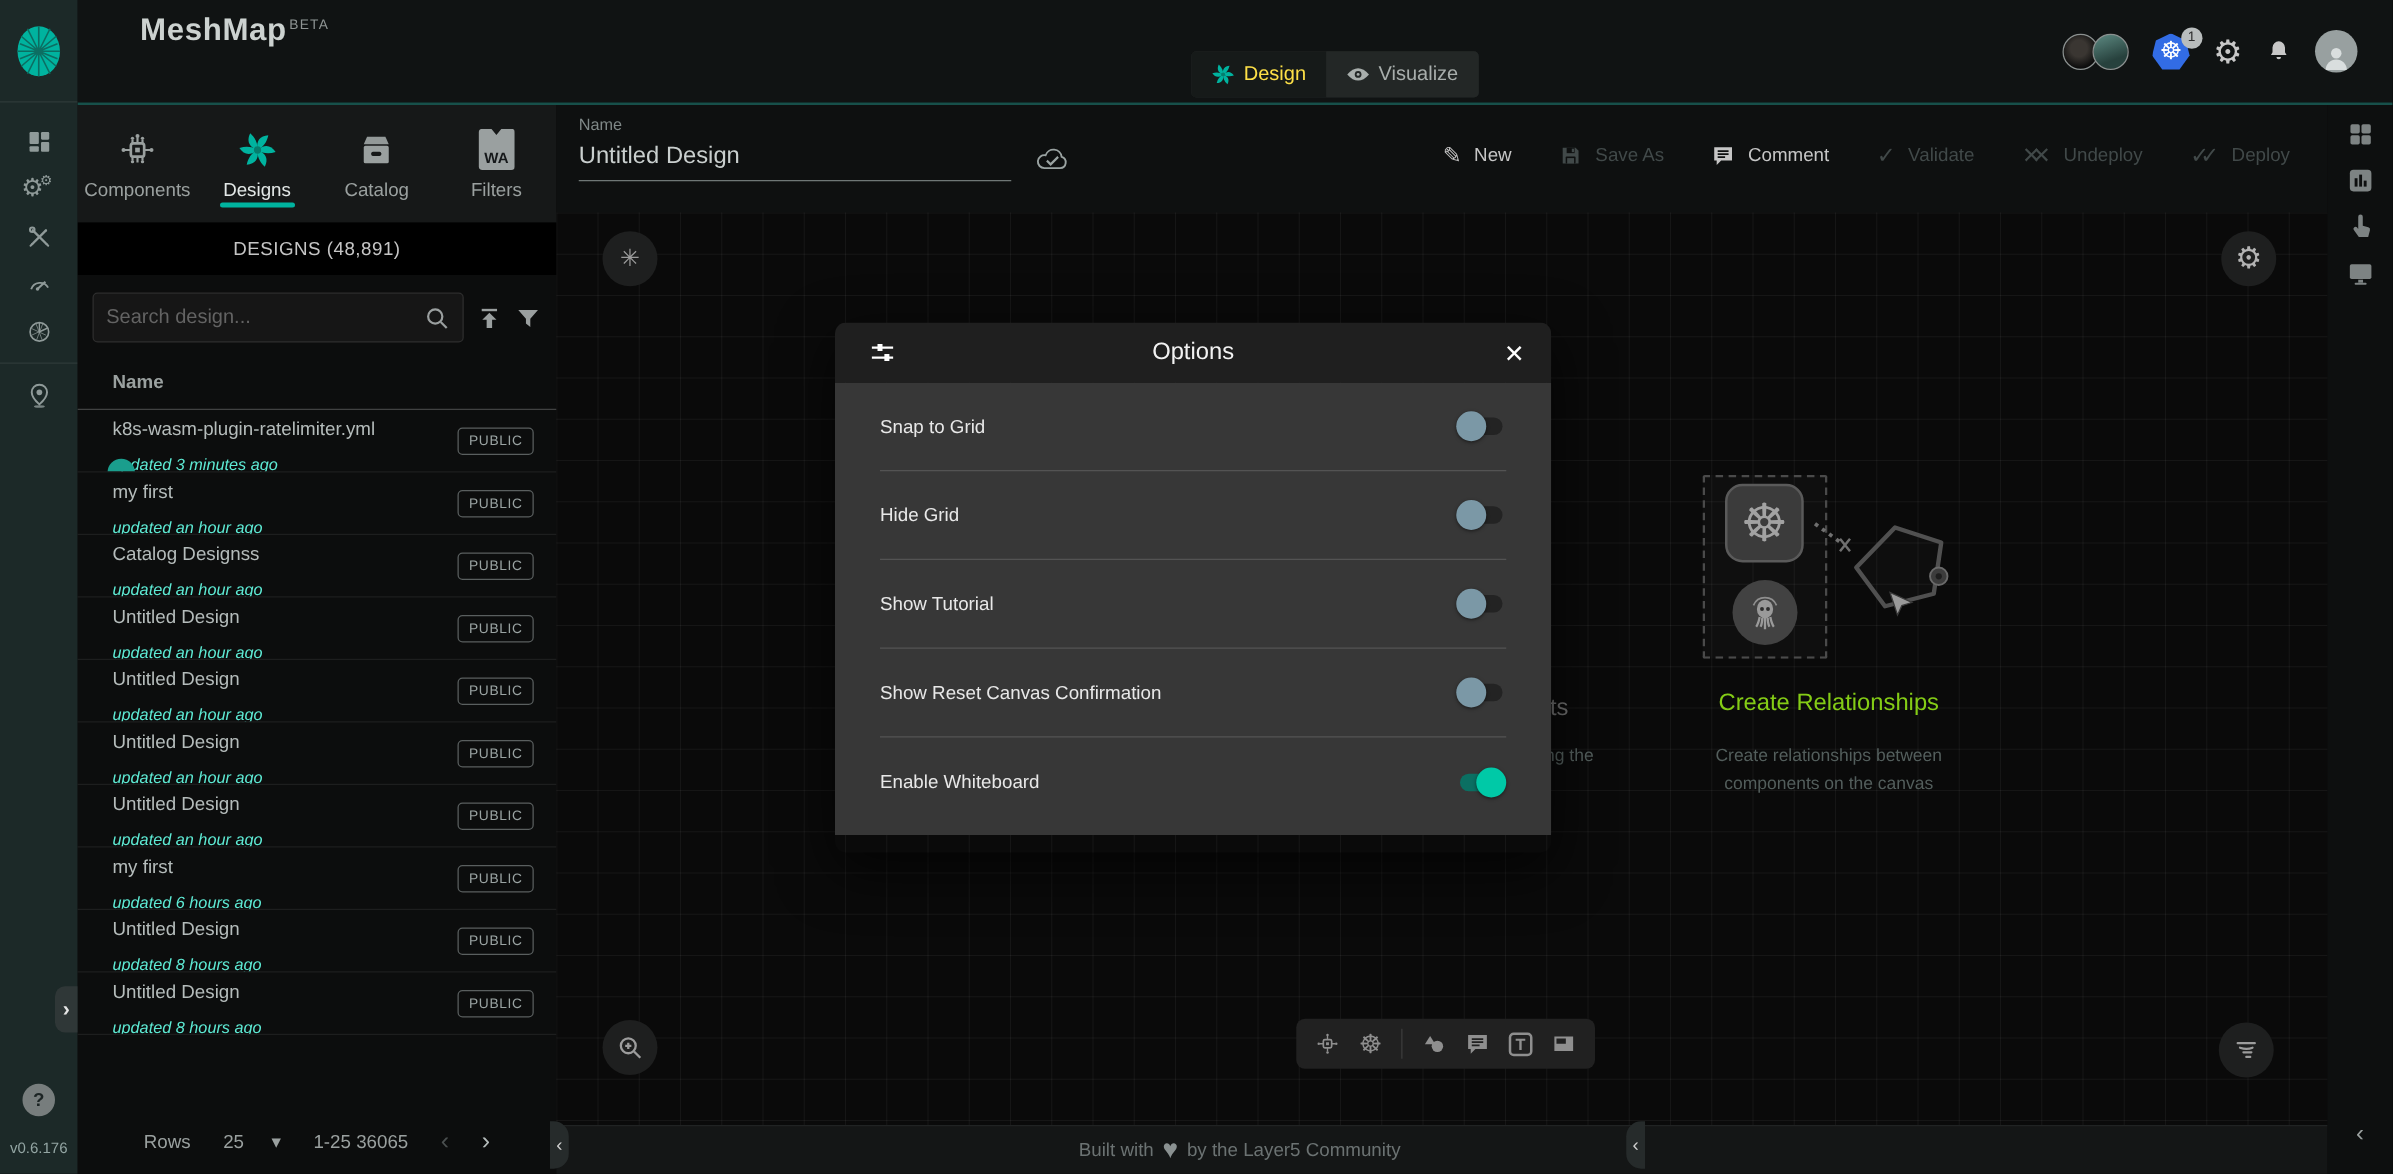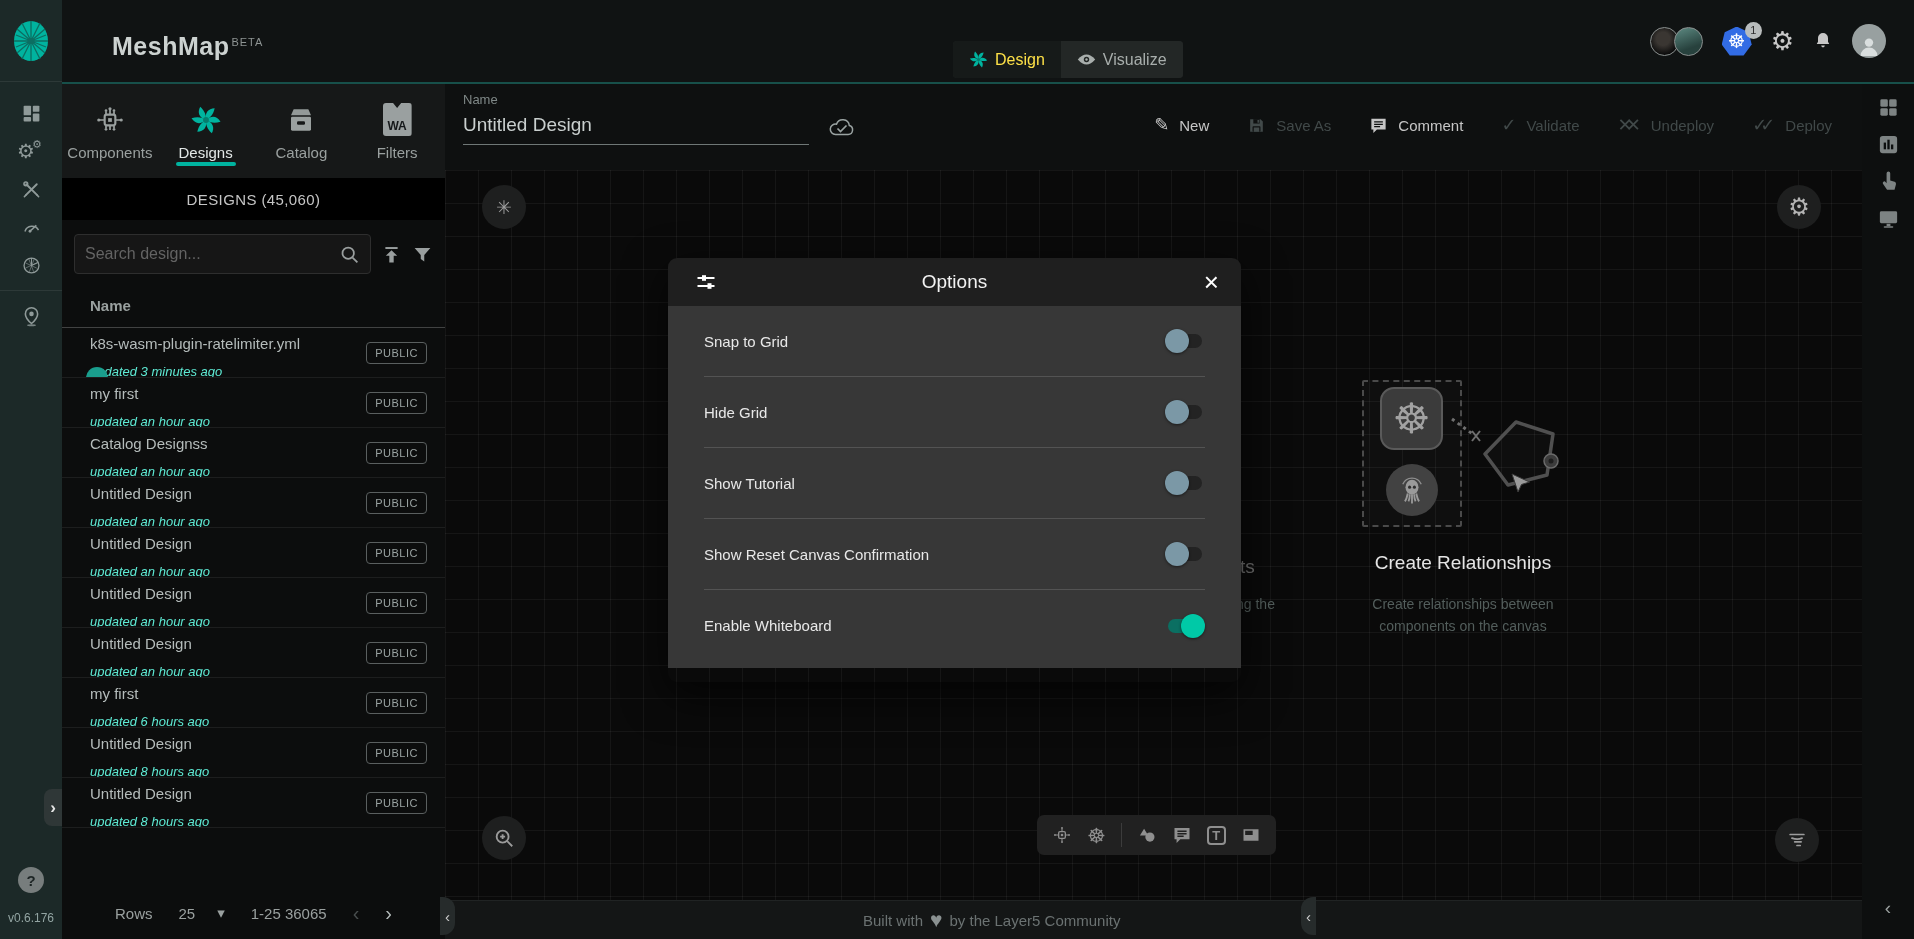--- a/index.html
+++ b/index.html
@@ -14,21 +14,21 @@
   .r-ic svg{width:21px;height:21px}
   .rail-div{width:62px;border-bottom:1px solid rgba(255,255,255,.08);margin:6px 0}
   .rail-sp{flex:1}
   .help-circle{width:26px;height:26px;border-radius:50%;background:#777d7d;color:#1c2424;font-weight:bold;font-size:15px;display:flex;align-items:center;justify-content:center;cursor:pointer;margin-bottom:18px}
   .version{font-size:12px;color:#93a5a3;margin-bottom:14px}
   .gear-glyph{font-size:20px;line-height:1}
   .gear-small{font-size:11px;position:relative;top:-7px;left:-3px}
 
   
   .header{position:absolute;left:62px;top:0;width:1852px;height:82px;background:#101313;z-index:30}
-  .brand{position:absolute;left:50px;top:32px;font-size:25px;font-weight:bold;color:#ccd2d0;letter-spacing:.5px}
+  .brand{position:absolute;left:50px;top:10px;font-size:25px;font-weight:bold;color:#ccd2d0;letter-spacing:.5px}
   .beta{font-size:11px;font-weight:normal;color:#8e9493;vertical-align:super;margin-left:2px;letter-spacing:1px}
   .modes{position:absolute;left:891px;top:41px;height:37px;display:flex;background:#232726;border-radius:4px;overflow:hidden}
   .mode{display:flex;align-items:center;gap:7px;padding:0 16px;font-size:16px;color:#a8aeac;cursor:pointer;background:#232726}
   .mode.active{background:#161a19;color:#fde047}
   .mode svg{width:19px;height:19px}
   .hdr-right{position:absolute;right:28px;top:0;height:82px;display:flex;align-items:center;gap:19px}
   .av-pair{display:flex}
   .av{width:29px;height:29px;border-radius:50%;border:1px solid #8b9190;cursor:pointer}
   .av1{background:radial-gradient(circle at 45% 40%,#3a3632 0 30%,#0d0d0d 70%)}
   .av2{background:linear-gradient(160deg,#5d8a82 0%,#27413d 70%);margin-left:-5px}
@@ -90,21 +90,21 @@
   .circ-btn svg{width:22px;height:22px}
   .ast{font-size:19px;line-height:1}
   .gear-big{font-size:24px;line-height:1;color:#b3b3b3}
 
   
   .ob-box{position:absolute;left:917px;top:296px;width:100px;height:147px;border:2px dashed #4a4a4a;background:rgba(255,255,255,.025);border-radius:2px}
   .ob-k8s{position:absolute;left:935px;top:303px;width:63px;height:63px;border-radius:14px;background:#3b3b3b;border:2px solid #5a5a5a;display:flex;align-items:center;justify-content:center;font-size:42px;color:#a2a2a2;line-height:1}
   .ob-squid{position:absolute;left:941px;top:380px;width:52px;height:52px;border-radius:50%;background:#424242;display:flex;align-items:center;justify-content:center}
   .ob-squid svg{width:34px;height:34px}
   .ob-svg{position:absolute;left:1005px;top:295px}
-  .ob-title{position:absolute;left:877px;top:468px;width:282px;text-align:center;font-size:19px;color:#e5e5e5}
+  .ob-title{position:absolute;left:877px;top:468px;width:282px;text-align:center;font-size:19px;color:#84cc16}
   .ob-desc{position:absolute;left:877px;width:282px;text-align:center;font-size:14px;color:#535e5c}
   .frag1{position:absolute;left:795px;top:472px;font-size:19px;color:#6f6f6f;z-index:1}
   .frag2{position:absolute;left:791px;top:512px;font-size:14px;color:#535e5c;z-index:1}
 
   
   .dock{position:absolute;left:592px;top:731px;height:40px;background:#212121;border-radius:7px;display:flex;align-items:center;gap:15px;padding:0 15px;color:#8f8f8f}
   .dock .d-i{display:flex;align-items:center;justify-content:center;cursor:pointer;font-size:21px;line-height:1}
   .dock .d-i svg{width:20px;height:20px}
   .dock-div{width:1px;height:24px;background:#3c3c3c}
   .tbox{width:19px;height:19px;border:2px solid #8f8f8f;border-radius:4px;font-size:13px;font-weight:bold;display:flex;align-items:center;justify-content:center}
@@ -306,21 +306,21 @@
     <div class="tab">
       <span class="t-ic">
         <span class="wa">
             <span>WA</span>
           </span>
       </span>
       <span>Filters</span>
     </div>
   </div>
 
-  <div class="section-bar">DESIGNS (45,060)</div>
+  <div class="section-bar">DESIGNS (48,891)</div>
 
   <div class="search-row">
     <div class="search-box">
       <input placeholder="Search design..." style="">
       <span class="s-ic">
         <svg viewBox="0 0 24 24" fill="none" stroke="currentColor" stroke-width="2">
             <circle cx="10.5" cy="10.5" r="6.5"></circle>
             <path d="M15.5 15.5 L21 21"></path>
           </svg>
       </span>

